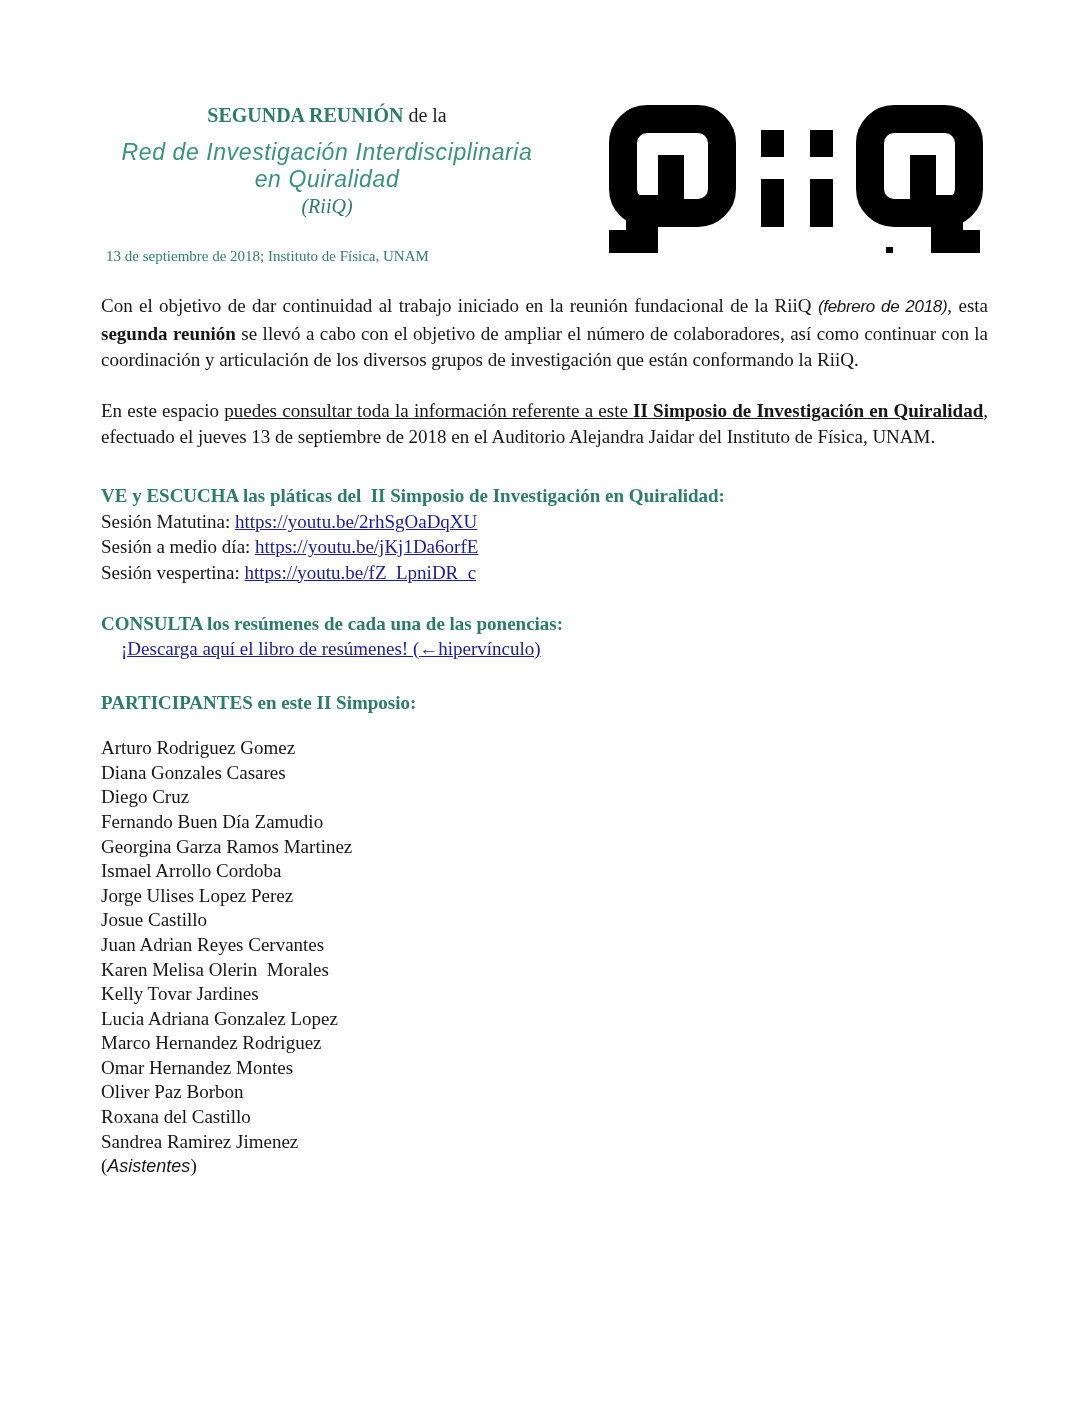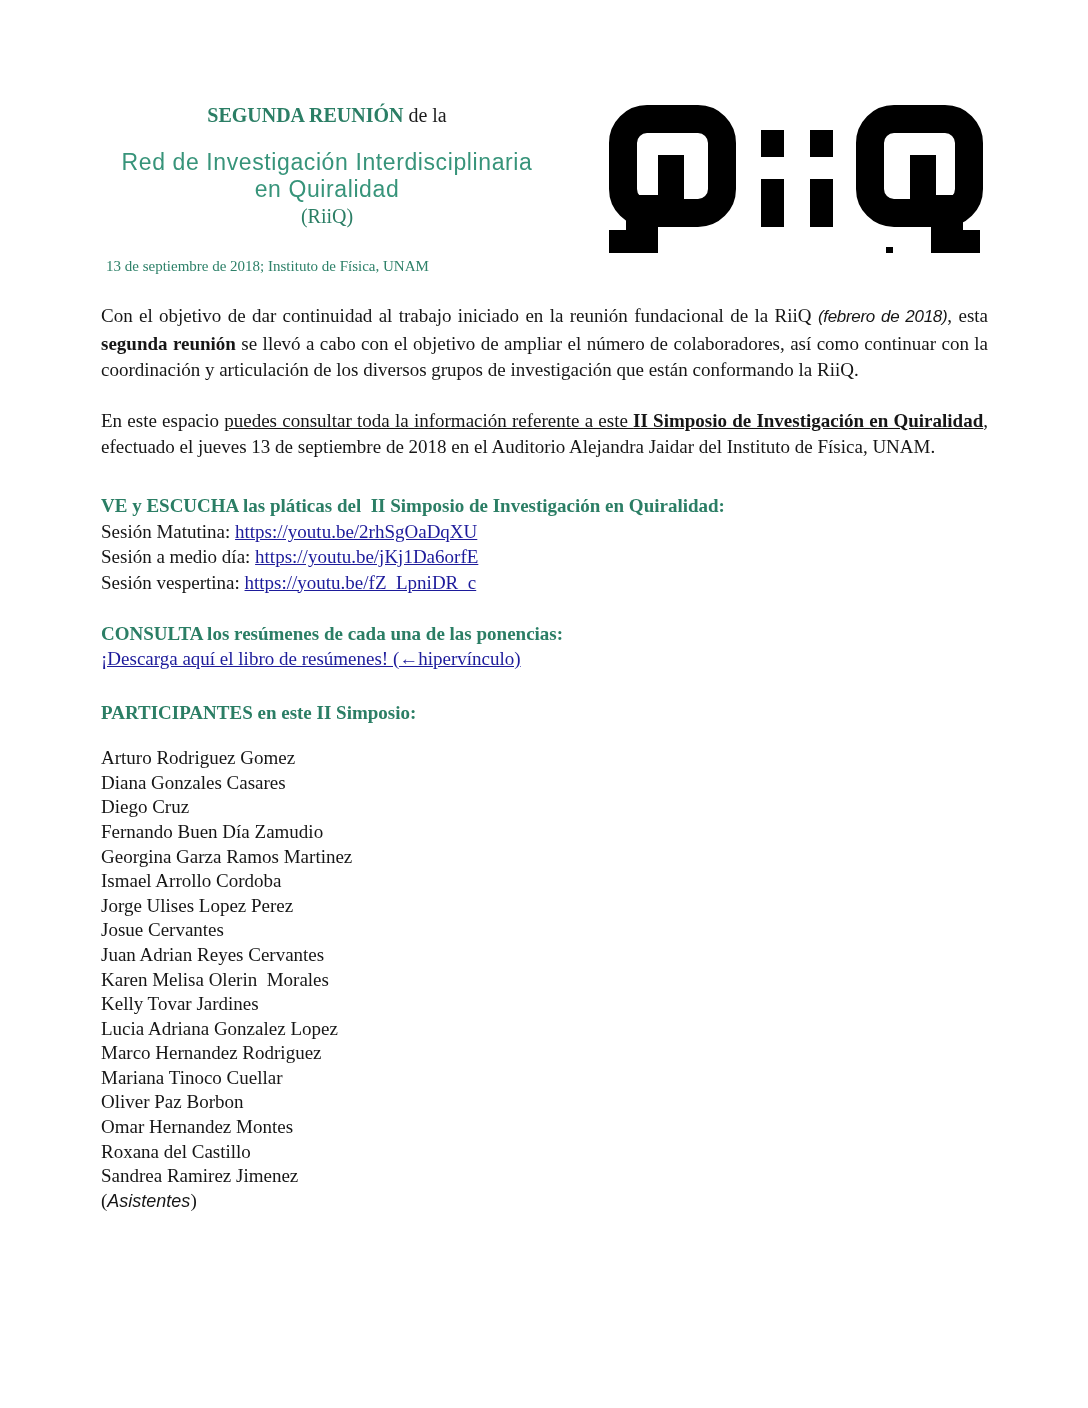--- a/index.html
+++ b/index.html
@@ -9,24 +9,24 @@
     padding:95px 100px 30px 101px; background:#ffffff; overflow:hidden;
   }
 
   
   .header { display:flex; justify-content:space-between; align-items:flex-start; }
   .header-left { width:452px; text-align:center; padding-top:8px; }
   .title-line { font-size:20px; line-height:24px; white-space:pre-wrap; }
   .title-main { color:#2b7e65; font-weight:bold; }
   .title-rest { color:#1c1c1c; }
   .network {
-    margin-top:22px;
+    margin-top:12px;
     font-family:"Liberation Sans", sans-serif;
     font-size:23px; line-height:27px; letter-spacing:0.6px;
-    color:#37947a; font-weight:400;
+    color:#37947a; font-weight:400;font-style:italic;
   }
   .network-abbr { font-family:"Liberation Serif", serif; font-size:20px; line-height:24px; color:#2b7e65; letter-spacing:0; margin-top:1px; }
   .date-line { margin-top:27px; text-align:left; padding-left:5px; color:#2e8169; font-size:15px; line-height:22px; }
 
   .logo-box { width:382px; height:162px; margin-top:0; flex:none; }
 
   
   .para { font-size:19px; line-height:26.6px; text-align:justify; margin:0; }
   .para-1 { margin-top:26px; }
   .para-2 { margin-top:24px; }
@@ -39,21 +39,21 @@
     white-space:pre-wrap; margin:0;
   }
   .videos-heading { margin-top:32px; }
   .abstracts-heading { margin-top:26px; }
   .participants-heading { margin-top:29px; }
 
   .link { color:#1d1b9b; text-decoration:underline; cursor:pointer; }
   .link-line { font-size:19px; line-height:25.3px; }
   .link-label { white-space:pre-wrap; }
   .video-list { margin-top:1px; }
-  .download-line { margin-top:0; }
+  .download-line { margin-top:0;margin-left:20px; }
 
   .name-list { margin-top:21px; }
   .name-line { font-size:19px; line-height:24.6px; white-space:pre-wrap; }
   .footnote-italic { font-family:"Liberation Sans", sans-serif; font-style:italic; font-size:18px; }
 </style>
 </head>
 <body>
 
 <div class="page">
 
@@ -116,37 +116,36 @@
 
 
   <div class="name-line">Fernando Buen Día Zamudio</div>
 
   <div class="name-line">Georgina Garza Ramos Martinez</div>
 
   <div class="name-line">Ismael Arrollo Cordoba</div>
 
   <div class="name-line">Jorge Ulises Lopez Perez</div>
 
-  <div class="name-line">Josue Cervantes</div>
+  <div class="name-line">Josue Castillo</div>
 
   <div class="name-line">Juan Adrian Reyes Cervantes</div>
 
   <div class="name-line">Karen Melisa Olerin  Morales</div>
 
   <div class="name-line">Kelly Tovar Jardines</div>
 
   <div class="name-line">Lucia Adriana Gonzalez Lopez</div>
 
   <div class="name-line">Marco Hernandez Rodriguez</div>
 
-  <div class="name-line">Mariana Tinoco Cuellar</div>
+
+  <div class="name-line">Omar Hernandez Montes</div>
 
   <div class="name-line">Oliver Paz Borbon</div>
-
-  <div class="name-line">Omar Hernandez Montes</div>
 
   <div class="name-line">Roxana del Castillo</div>
 
   <div class="name-line">Sandrea Ramirez Jimenez</div>
 
   <div class="name-line"><span>(</span><span class="footnote-italic">Asistentes</span><span>)</span></div>
 </div>
 
 </div>
 

